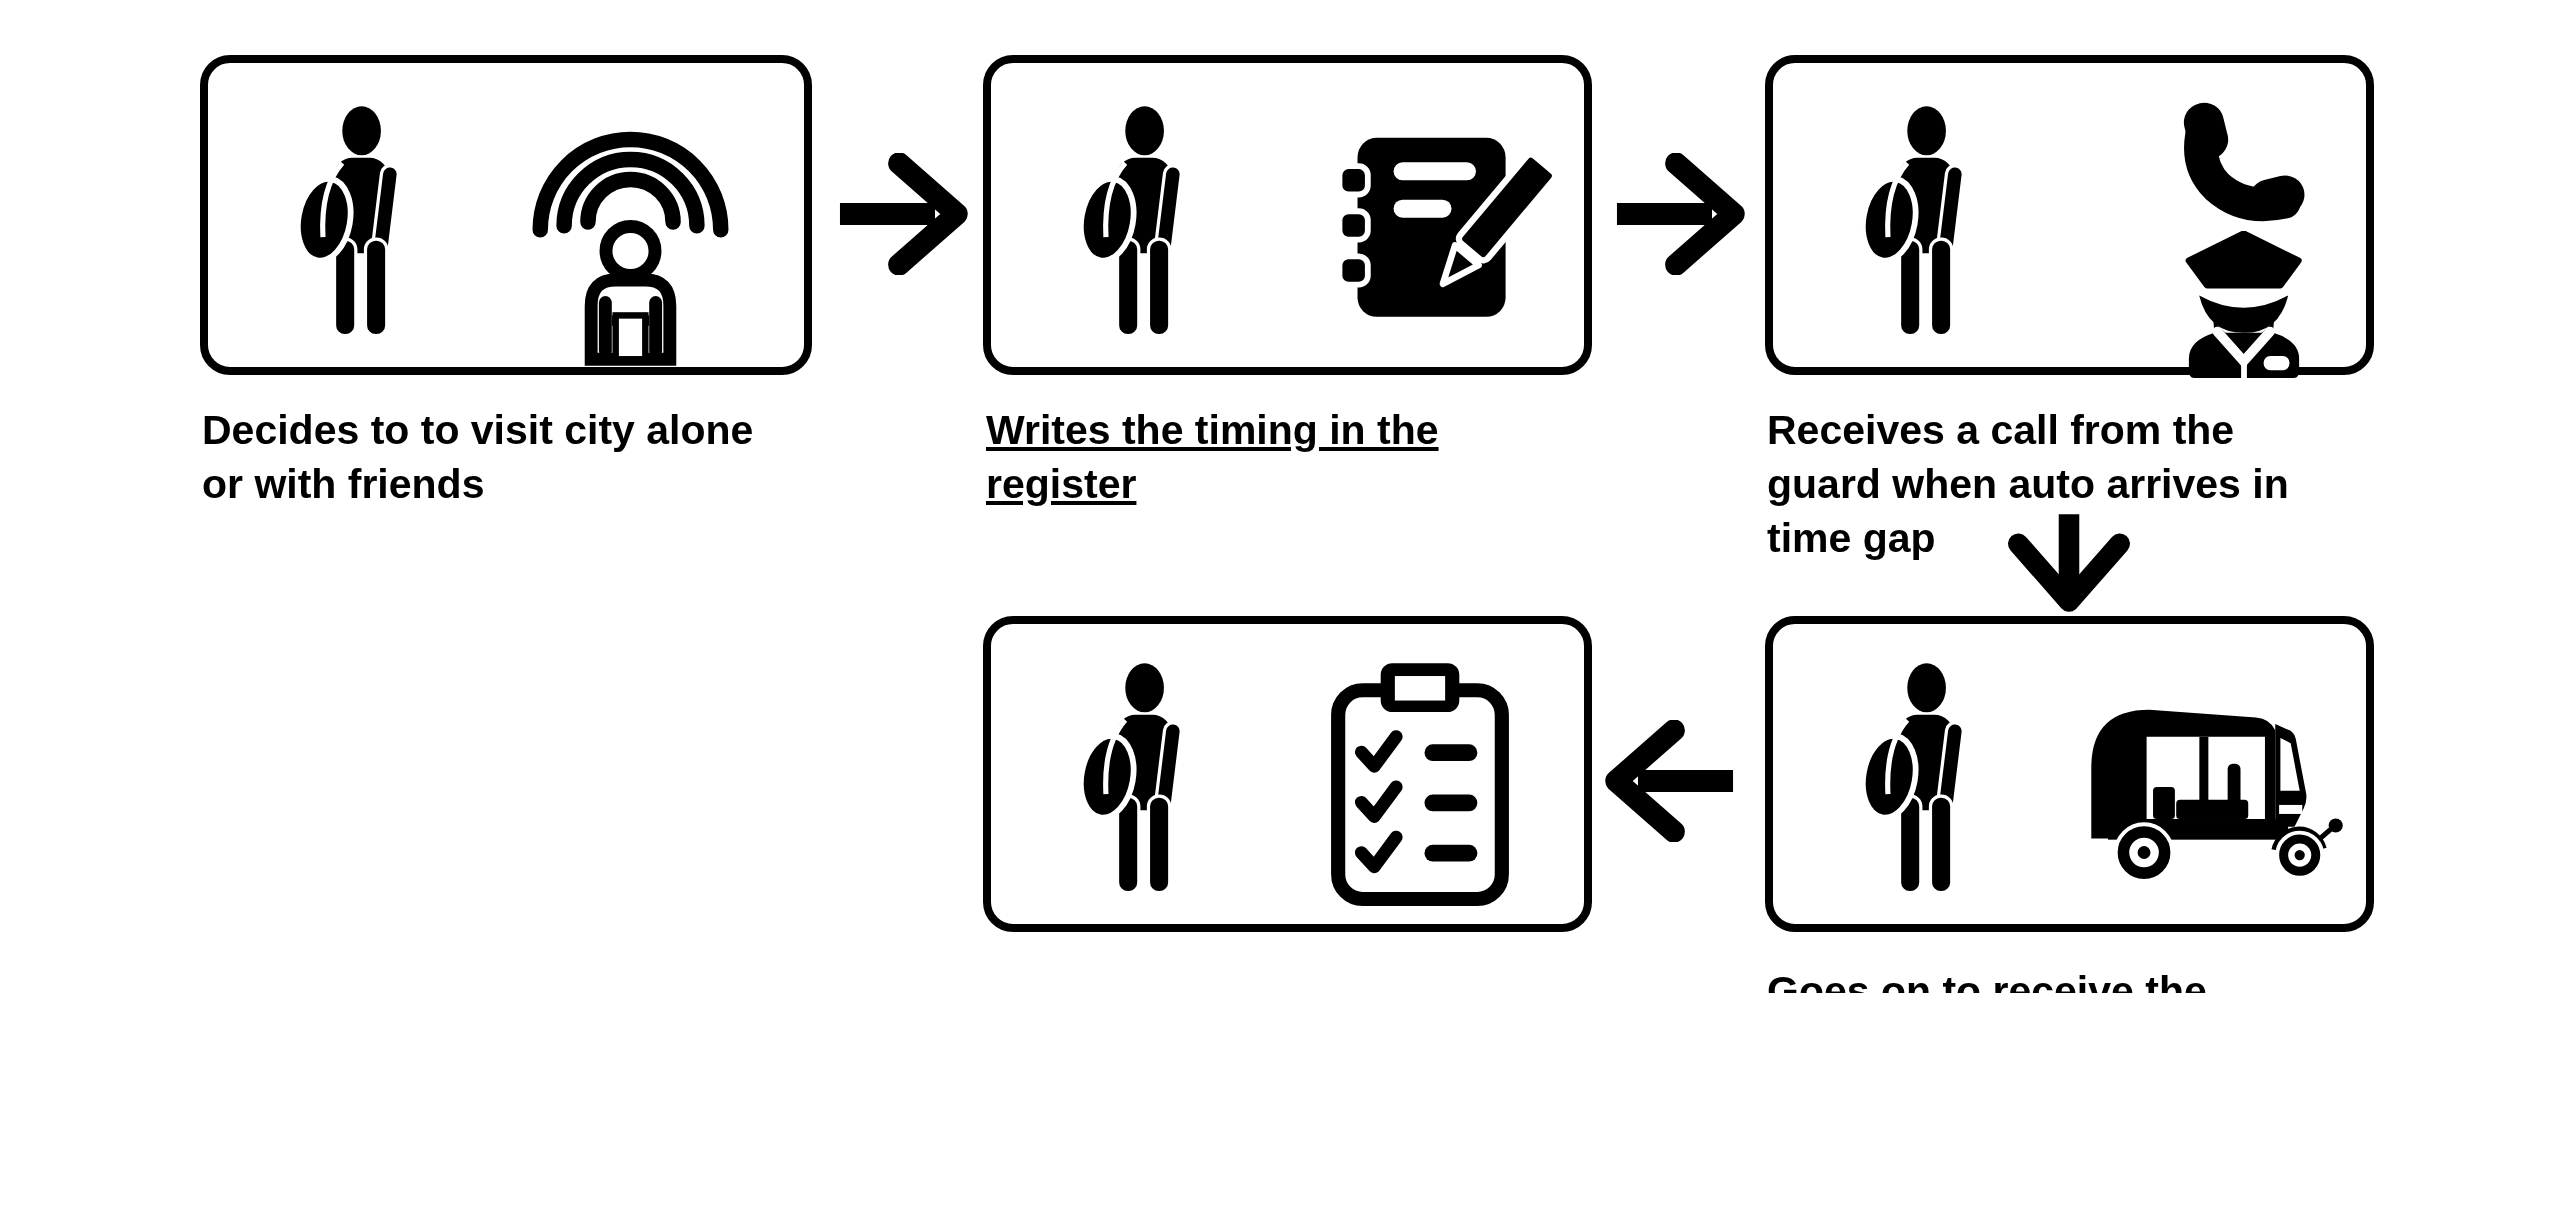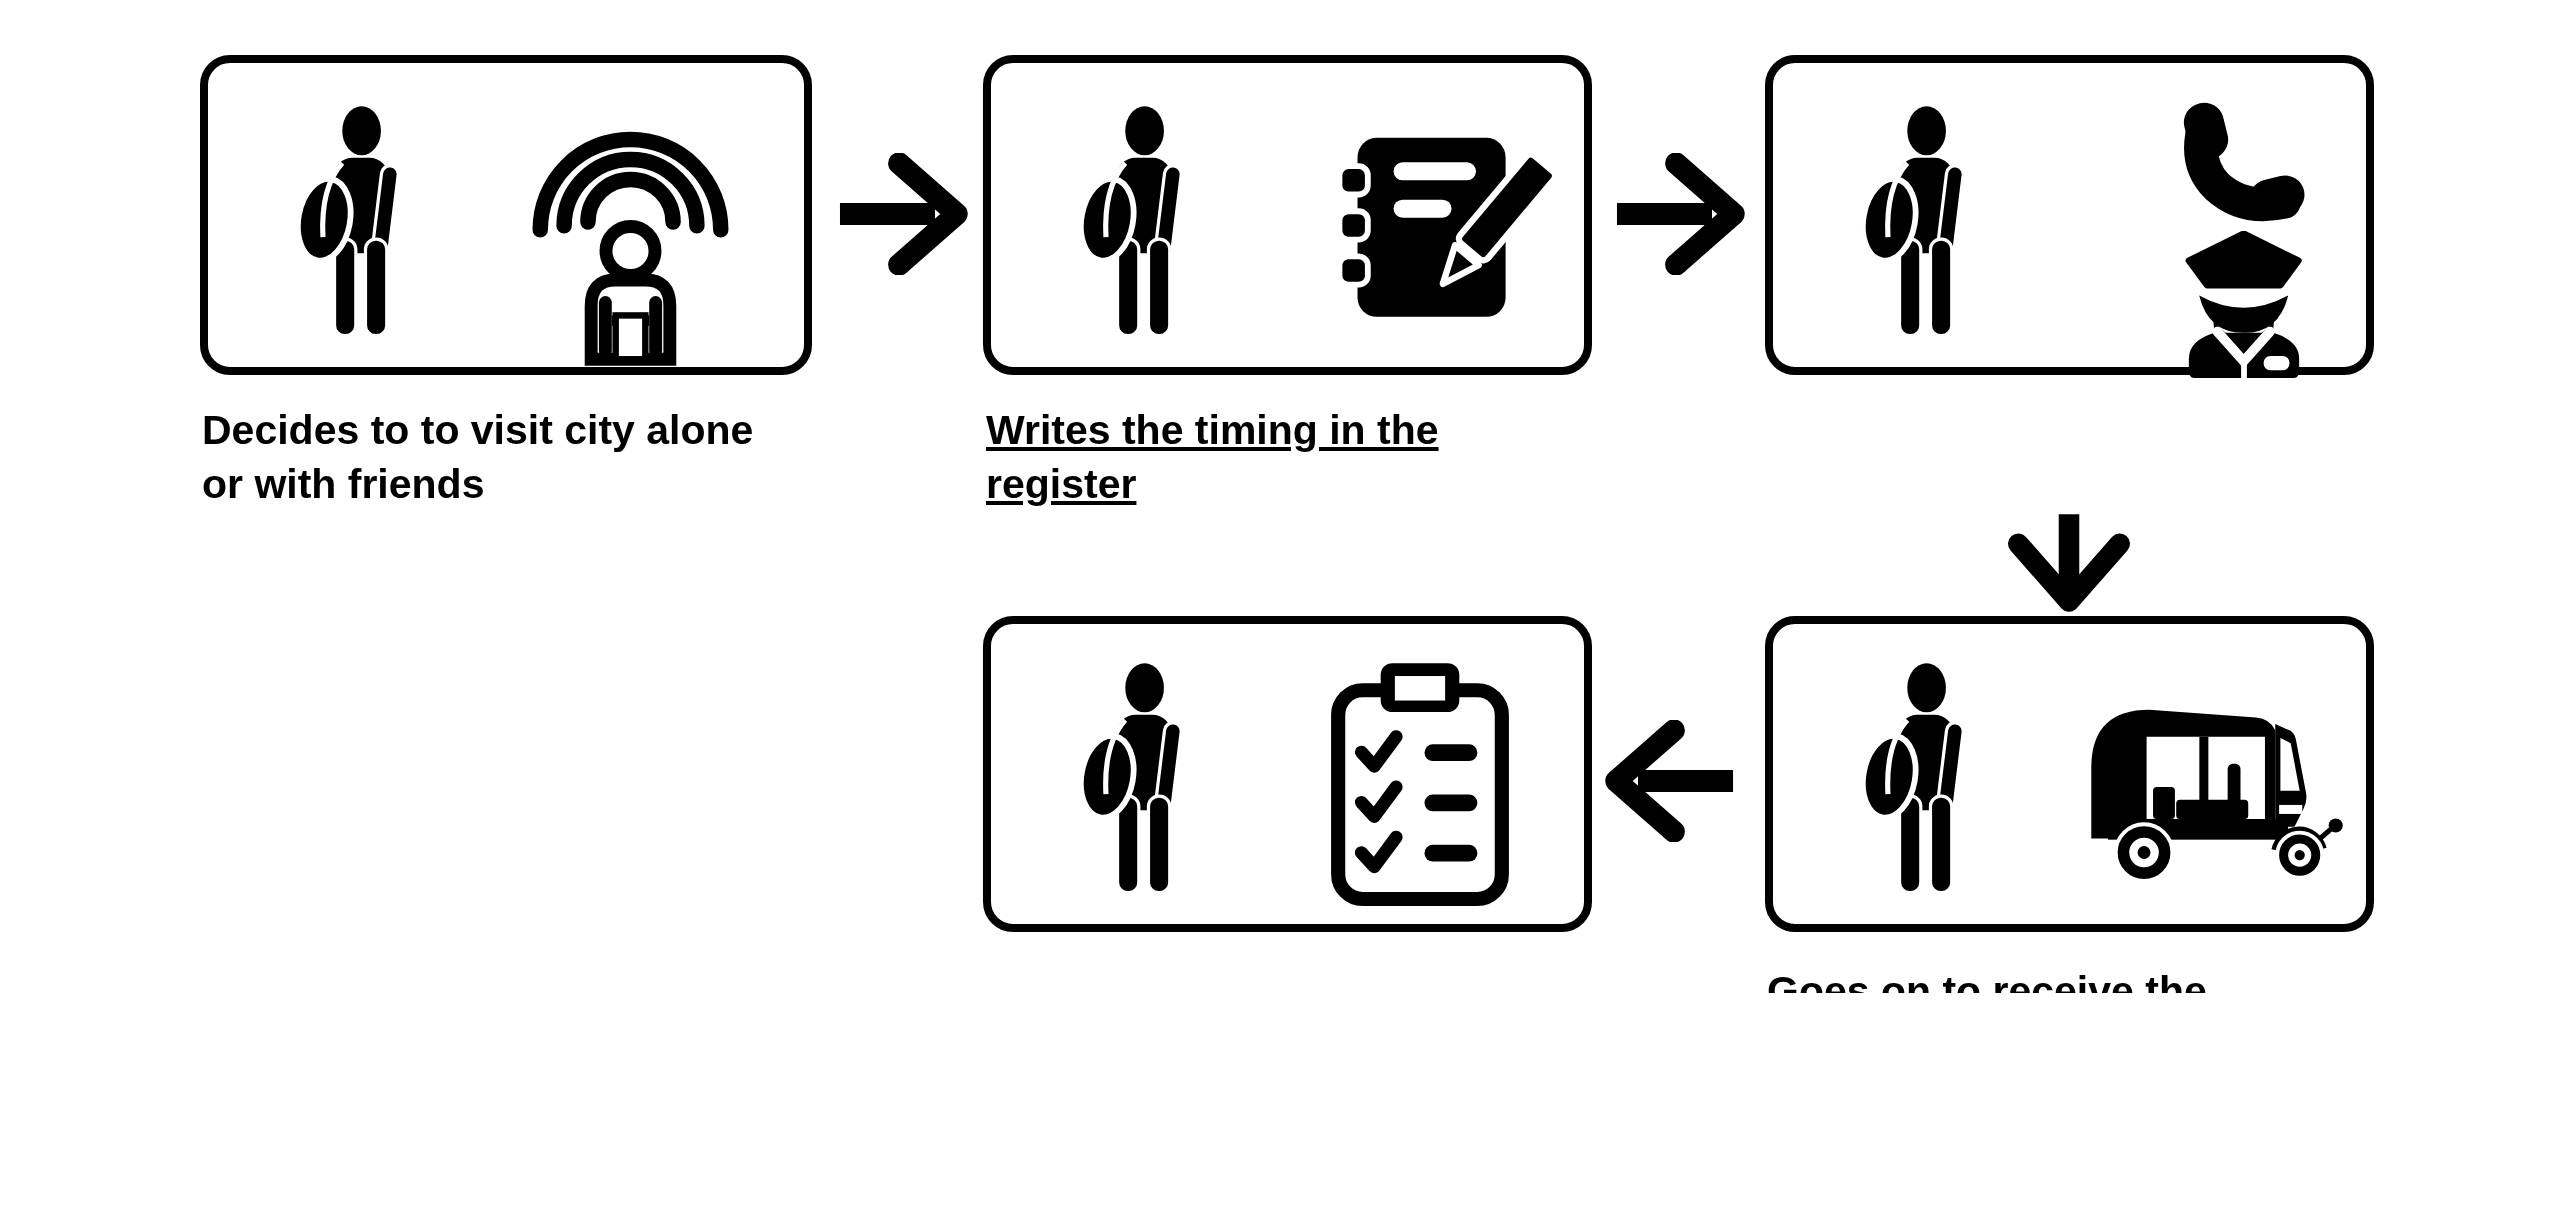--- a/index.html
+++ b/index.html
@@ -163,20 +163,23 @@
     <svg class="icon" style="left:89px;top:42px;width:126px;height:232px;" viewBox="0 0 195 360" width="126" height="232">
         <use href="#sym-backpacker"></use>
       </svg>
     <svg class="icon" style="left:404px;top:37px;width:129px;height:124px;" viewBox="0 0 200 192" width="129" height="124">
         <use href="#sym-phone"></use>
       </svg>
     <svg class="icon" style="left:408px;top:168px;width:126px;height:147px;" viewBox="0 0 195 228" width="126" height="147">
         <use href="#sym-guard"></use>
       </svg>
   </div>
+  <p class="caption cap3">Receives a call from the
+guard when auto arrives in
+time gap</p>
 
   <svg class="icon" style="left:2008px;top:509px;width:122px;height:104px;" viewBox="0 0 190 162" width="122" height="104">
       <use href="#sym-arrow-down"></use>
     </svg>
 
   <div class="box box4">
     <svg class="icon" style="left:89px;top:38px;width:126px;height:232px;" viewBox="0 0 195 360" width="126" height="232">
         <use href="#sym-backpacker"></use>
       </svg>
     <svg class="icon" style="left:308px;top:65px;width:265px;height:201px;" viewBox="0 0 412 312" width="265" height="201">

